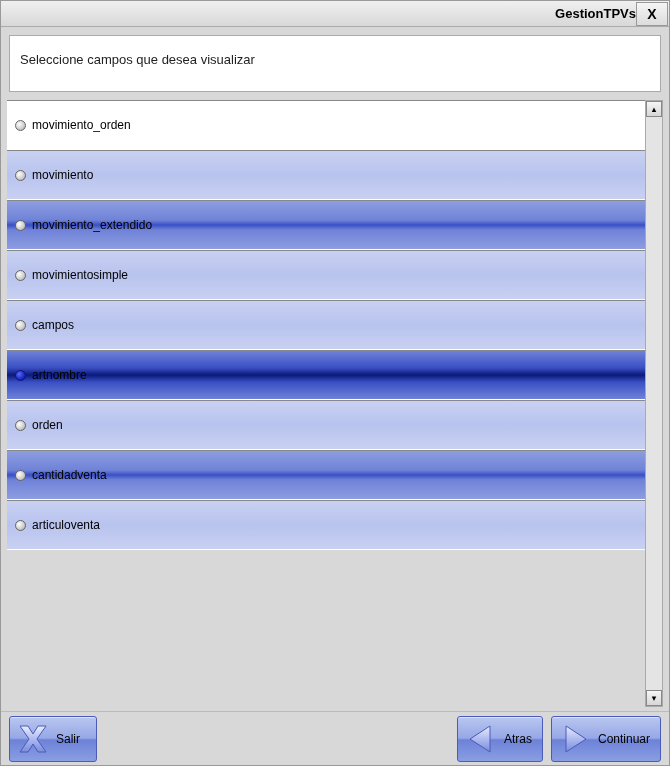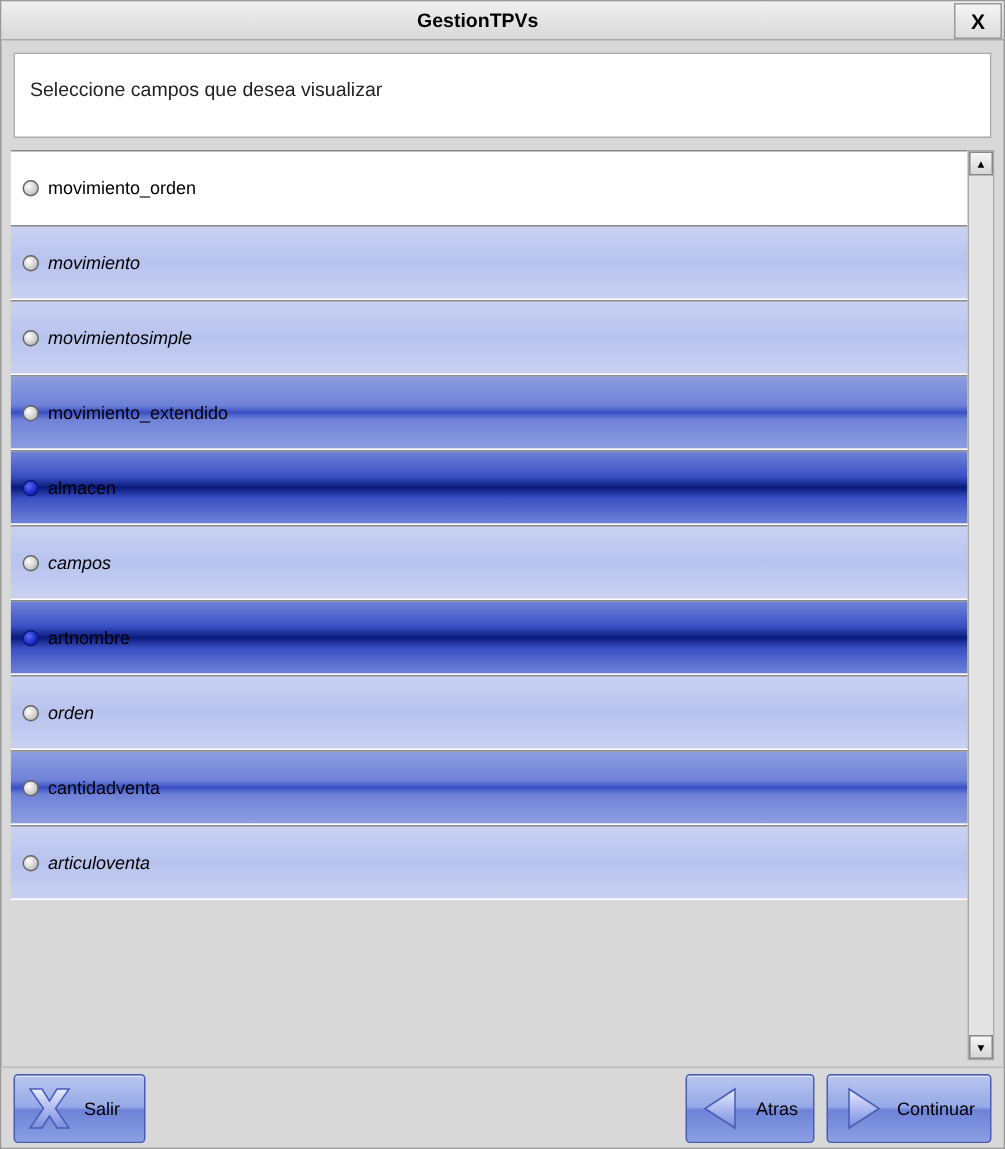--- a/index.html
+++ b/index.html
@@ -1,26 +1,26 @@
 <!DOCTYPE html>
 <html><head>
 <meta charset="utf-8">
 <style>
   * { box-sizing: border-box; margin: 0; padding: 0; }
   html, body { width: 670px; height: 766px; font-family: Arial, sans-serif; font-size: 12px; background: #e8e8e8; }
   .window { width: 670px; height: 766px; background: #d8d8d8; border: 1px solid #999; display: flex; flex-direction: column; }
   .titlebar { display: flex; align-items: center; background: linear-gradient(to bottom,#f0f0f0,#d8d8d8); border-bottom: 1px solid #aaa; height: 26px; }
-  .titlebar .title { flex: 1; text-align: center; font-weight: bold; font-size: 13px; color: #000; }
+  .titlebar .title { flex: 1; text-align: right; font-weight: bold; font-size: 13px; color: #000; }
   .titlebar .closebtn { width: 32px; height: 24px; margin-right: 1px; background: linear-gradient(to bottom,#f5f5f5,#dcdcdc); border: 1px solid #999; display: flex; align-items: center; justify-content: center; font-weight: bold; font-size: 14px; cursor: pointer; }
   .instruction { margin: 8px; background: #fff; border: 1px solid #aaa; padding: 16px 10px 24px 10px; font-size: 13px; color: #222; }
   .listwrap { flex: 1; margin: 0 6px 4px 6px; display: flex; position: relative; overflow: hidden; }
   .list { flex: 1; overflow: hidden; }
   .row { height: 50px; display: flex; align-items: center; padding: 0 8px; border-top: 1px solid #888; border-bottom: 1px solid #fff; position: relative; }
   .row.shade0 { background: #ffffff; }
-  .row.shade1 { background: linear-gradient(to bottom,#c9d1f2 0%, #b8c3ee 50%, #c9d1f2 100%); font-style: italic; }
+  .row.shade1 { background: linear-gradient(to bottom,#c9d1f2 0%, #b8c3ee 50%, #c9d1f2 100%); }
   .row.shade2 { background: linear-gradient(to bottom,#8d9de0 0%, #6f82d8 40%, #3a4fc4 50%, #6f82d8 60%, #8d9de0 100%); color: #000; }
   .row.shade2.sel { background: linear-gradient(to bottom,#6f82d8 0%, #3a4fc4 35%, #0a1a7a 50%, #3a4fc4 65%, #6f82d8 100%); }
   .radio { width: 11px; height: 11px; border-radius: 50%; background: radial-gradient(circle at 35% 35%, #fff, #ccc 60%, #999 100%); border: 1px solid #666; margin-right: 6px; flex-shrink: 0; position: relative; }
   .radio.on { background: radial-gradient(circle at 35% 35%, #5a6af0, #1a2ac8 60%, #0a1680 100%); border-color: #0a1680; }
   .row-label { font-size: 12px; color: #000; text-align: center; }
   .scrollbar { width: 18px; background: #e4e4e4; border: 1px solid #aaa; display: flex; flex-direction: column; }
   .sb-btn { height: 16px; background: linear-gradient(to bottom,#f6f6f6,#d6d6d6); border: 1px solid #888; display: flex; align-items: center; justify-content: center; font-size: 9px; cursor: pointer; }
   .sb-track { flex: 1; }
   .footer { height: 54px; background: #d8d8d8; display: flex; align-items: center; padding: 0 8px; gap: 8px; border-top: 1px solid #bbb; }
   .footer .spacer { flex: 1; }
@@ -46,31 +46,27 @@
   <div class="listwrap">
     <div class="list" id="field-list">
         <div class="row shade0">
           <span class="radio"></span>
           <span class="row-label">movimiento_orden</span>
         </div>
         <div class="row shade1">
           <span class="radio"></span>
           <span class="row-label">movimiento</span>
         </div>
-        <div class="row shade1">
-          <span class="radio"></span>
-          <span class="row-label">movimientosimple</span>
-        </div>
         <div class="row shade2">
           <span class="radio"></span>
           <span class="row-label">movimiento_extendido</span>
         </div>
-        <div class="row shade2 sel">
-          <span class="radio on"></span>
-          <span class="row-label">almacen</span>
+        <div class="row shade1">
+          <span class="radio"></span>
+          <span class="row-label">movimientosimple</span>
         </div>
         <div class="row shade1">
           <span class="radio"></span>
           <span class="row-label">campos</span>
         </div>
         <div class="row shade2 sel">
           <span class="radio on"></span>
           <span class="row-label">artnombre</span>
         </div>
         <div class="row shade1">

